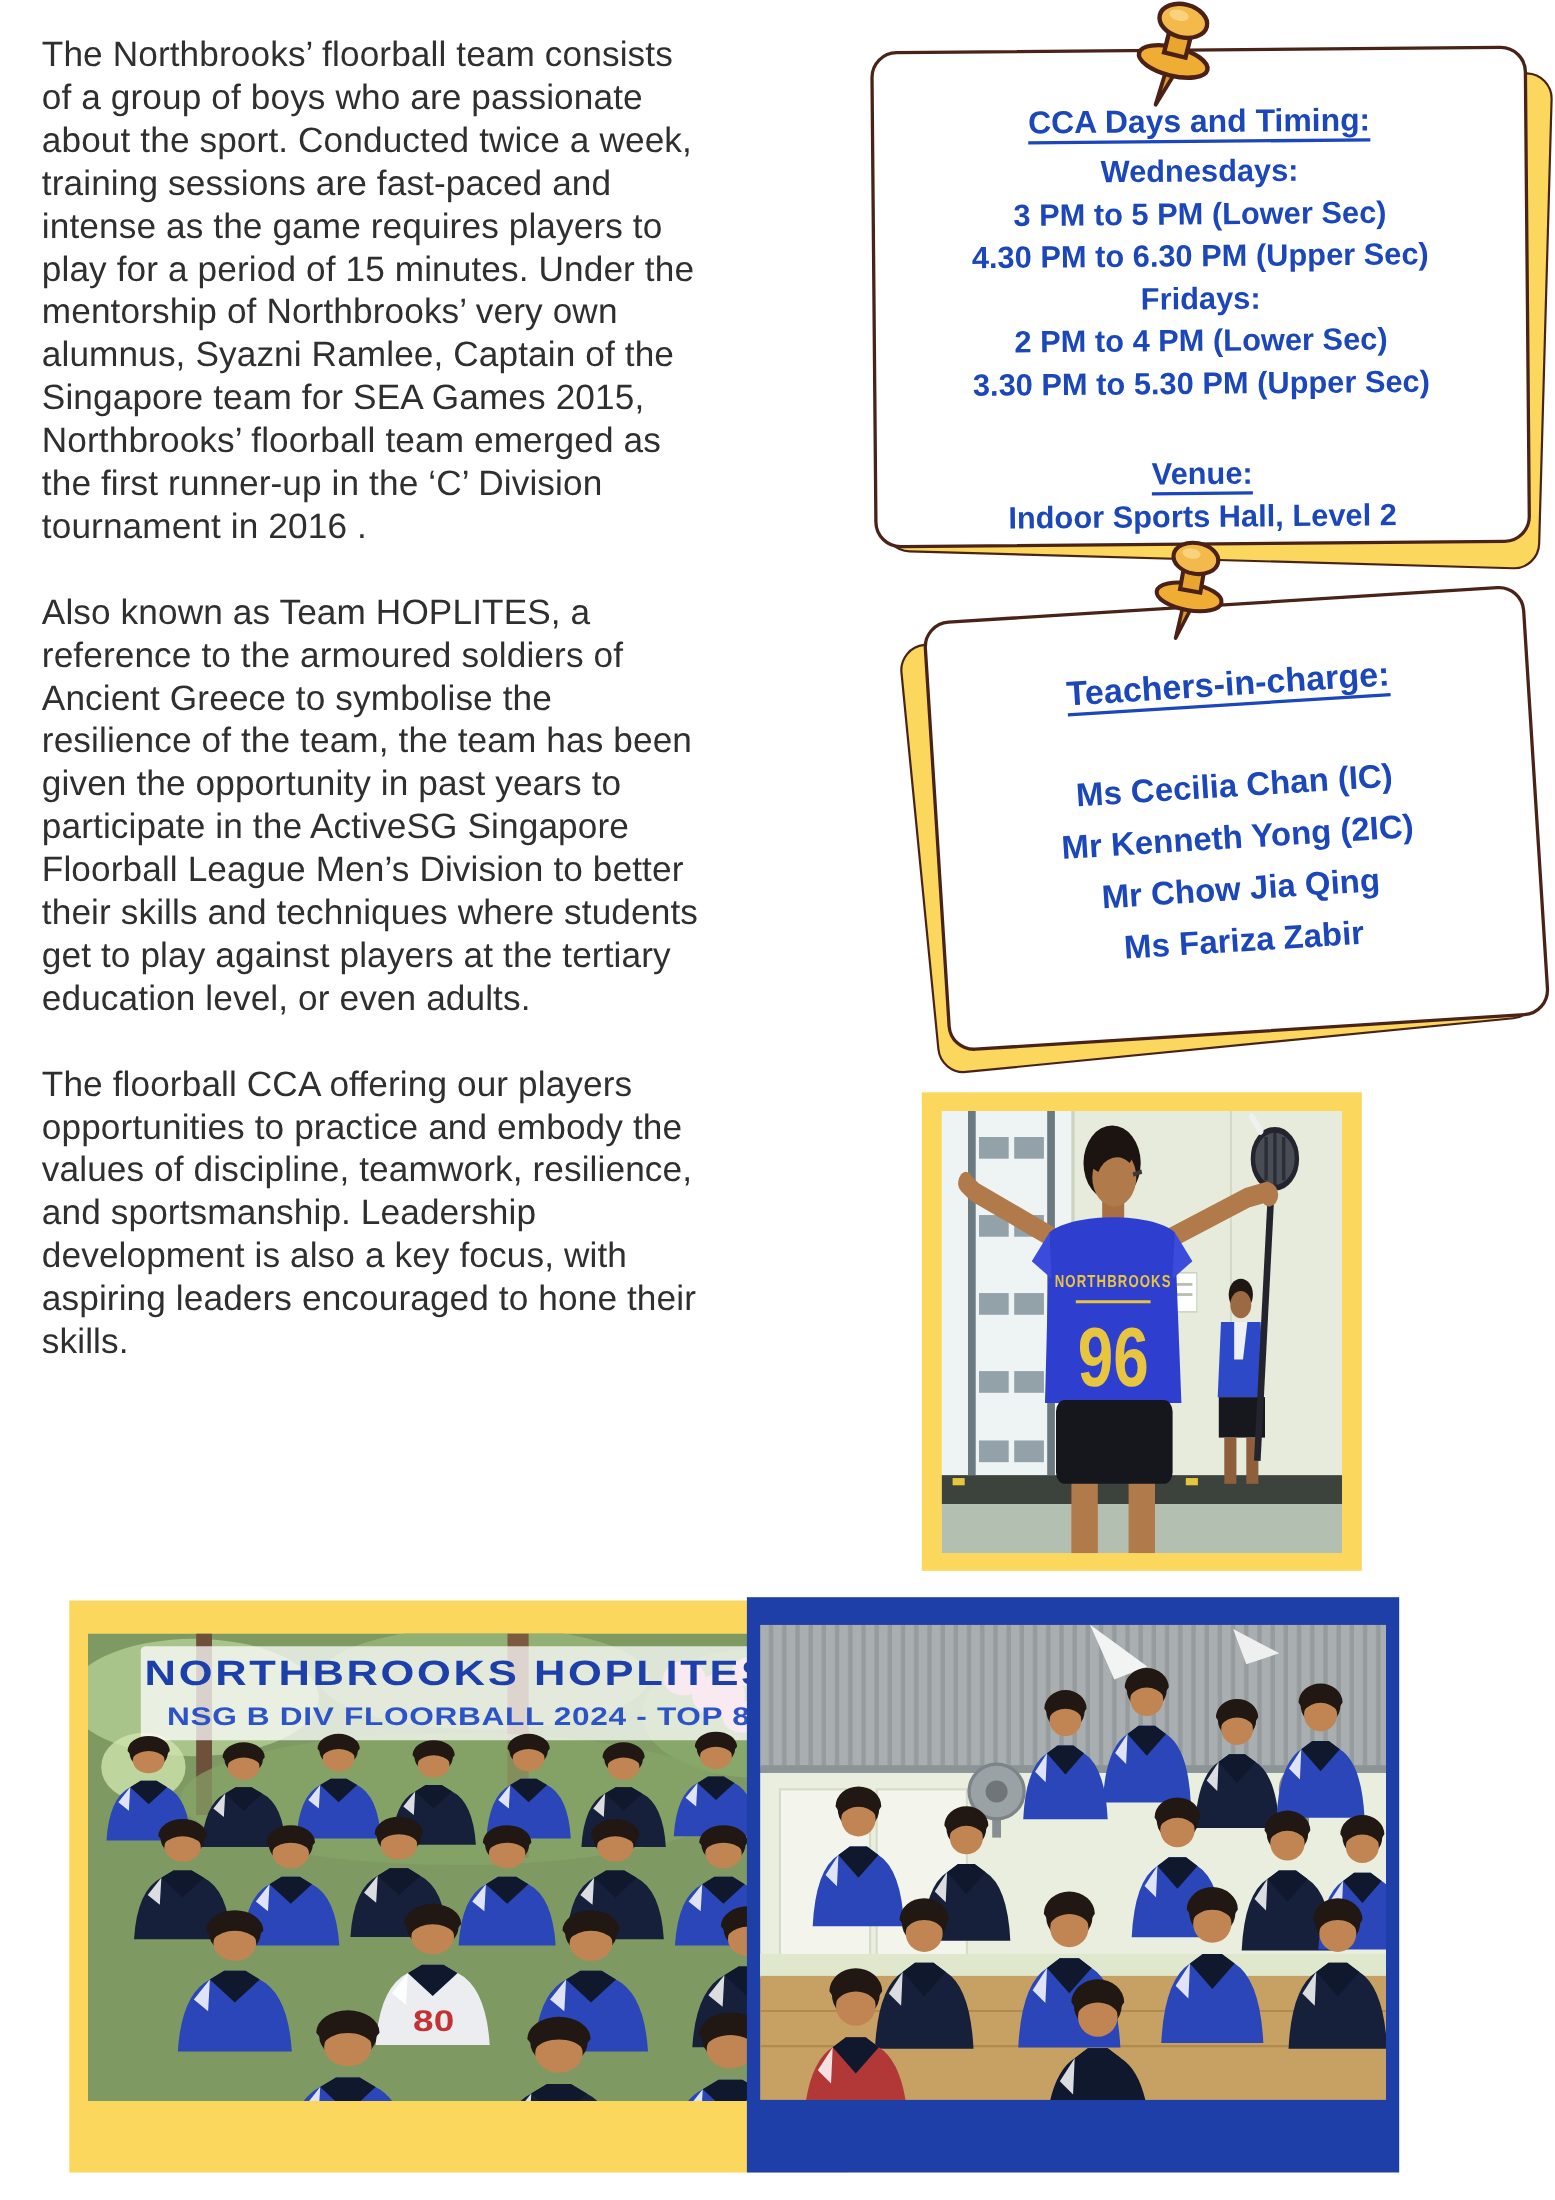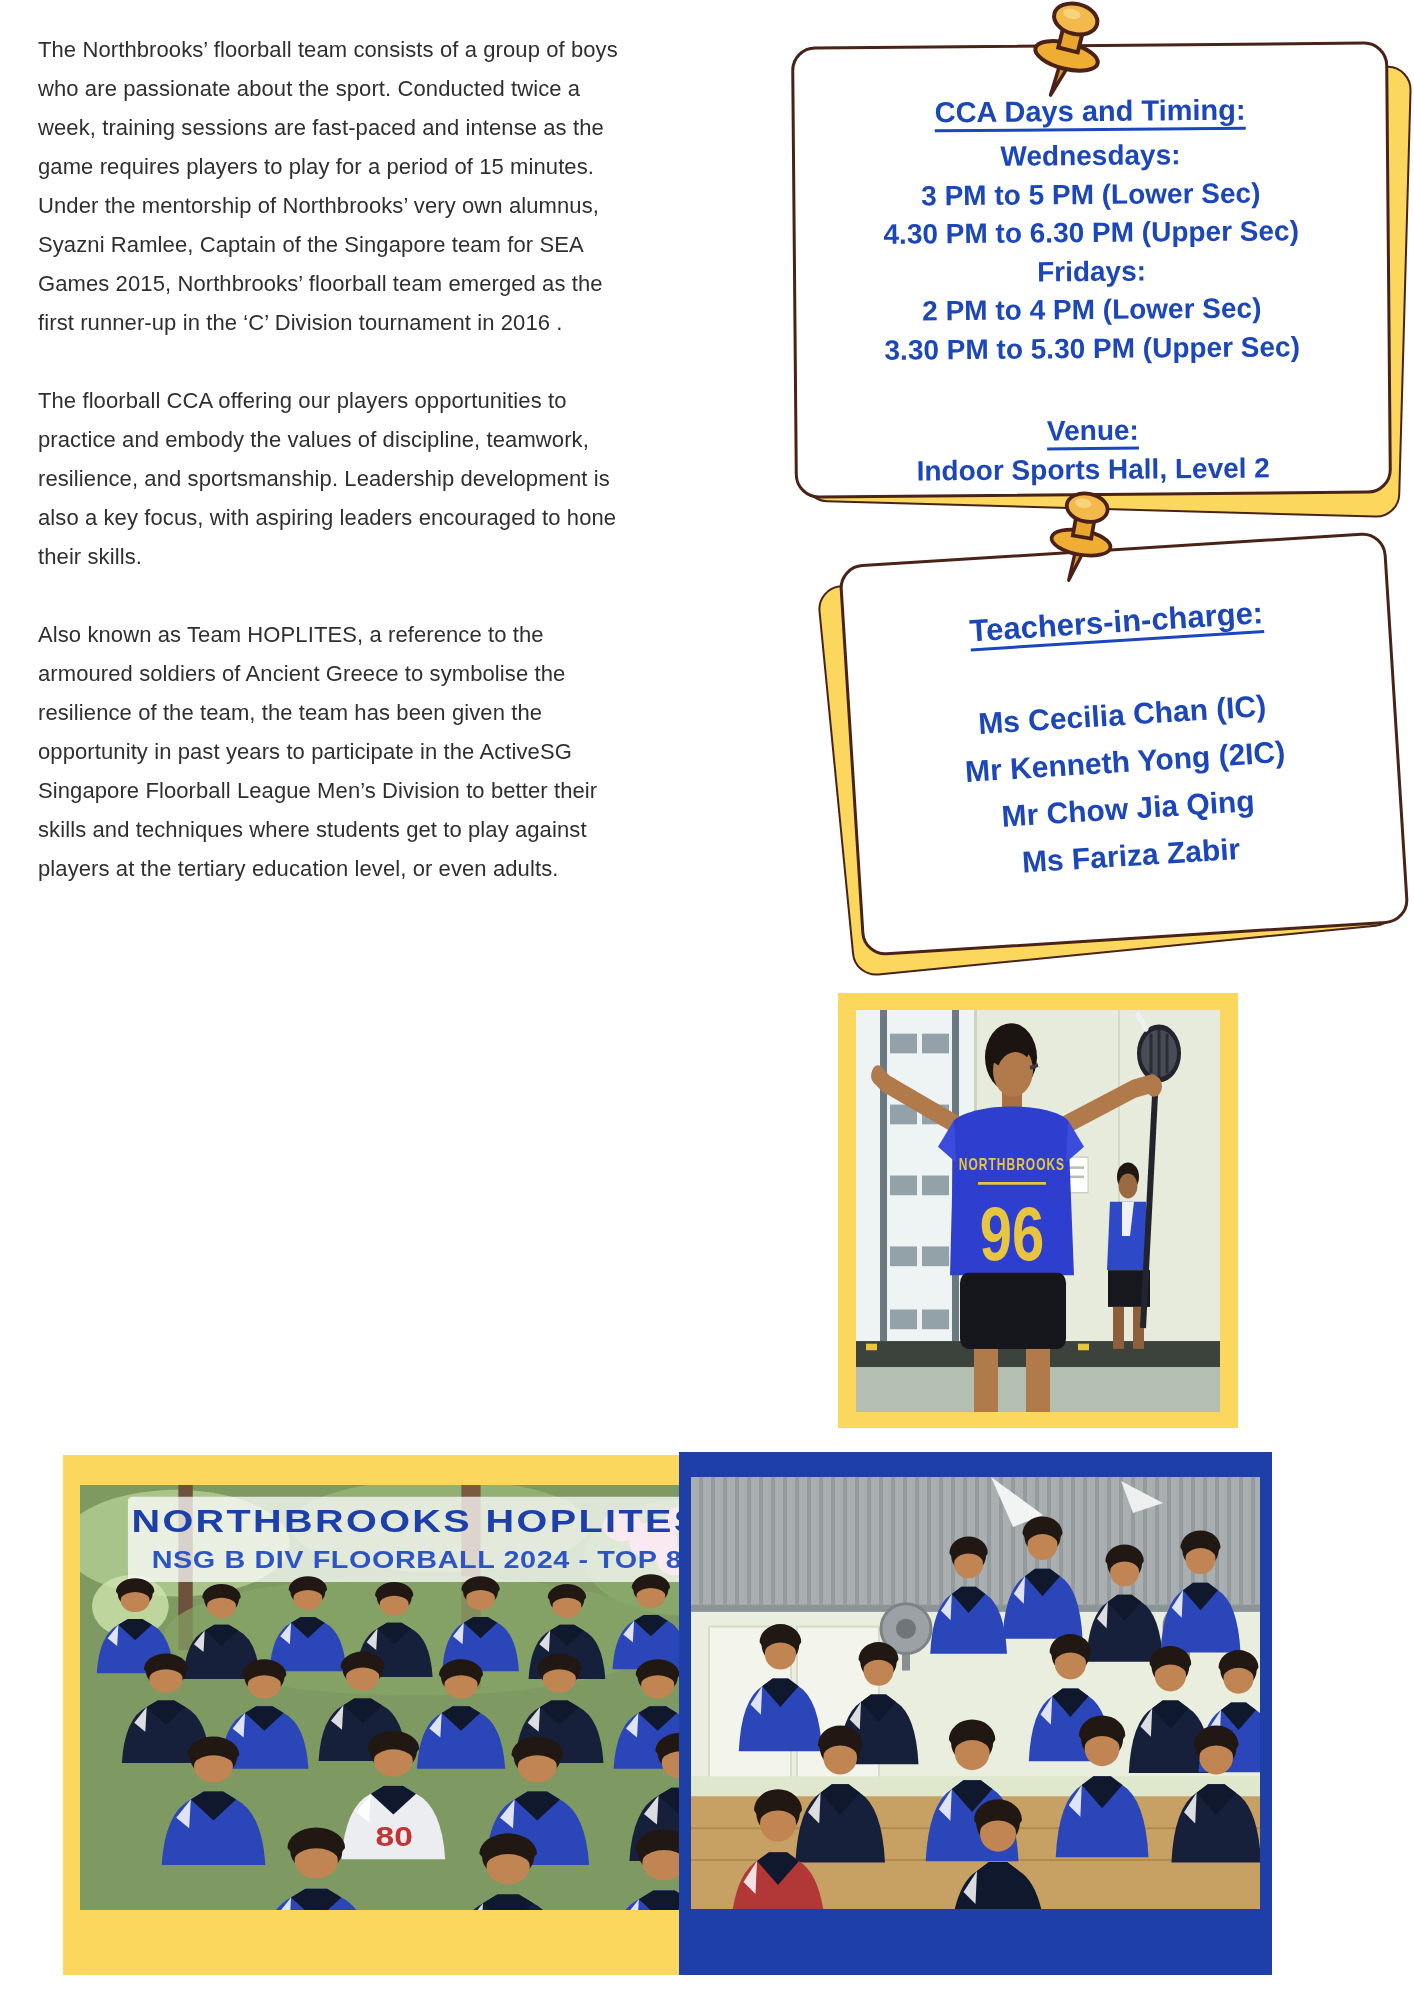--- a/index.html
+++ b/index.html
@@ -4,21 +4,21 @@
 <style>
   html,body { margin:0; padding:0; background:#ffffff; }
   .page {
     position:relative; width:1414px; height:2000px; background:#ffffff;
     overflow:hidden; font-family:"Liberation Sans", sans-serif;
   }
 
   
   .article { position:absolute; left:38px; top:30px; width:606px; }
   .article p {
-    margin:0 0 39px 0; font-size:22px; line-height:39px;
+    margin:0 0 39px 0; font-size:32px; line-height:39px;
     color:#2f2f2f; letter-spacing:0.1px;
   }
 
   
   .card { position:absolute; }
   .card .shadow {
     position:absolute; inset:0; background:#fbd75e;
     border:2px solid #4a2318; border-radius:24px;
   }
   .card .face {
@@ -52,22 +52,22 @@
   .photo2 { left:63px;  top:1455px; width:708px; height:520px; background:#fbd75e; padding:30px 17px 65px 17px; }
   .photo3 { left:679px; top:1452px; width:593px; height:523px; background:#1e3fa8; padding:25px 12px 66px 12px; }
 </style>
 </head>
 <body>
 
 <div class="page">
 
   <div class="article">
     <p>The Northbrooks’ floorball team consists of a group of boys who are passionate about the sport. Conducted twice a week, training sessions are fast-paced and intense as the game requires players to play for a period of 15 minutes. Under the mentorship of Northbrooks’ very own alumnus, Syazni Ramlee, Captain of the Singapore team for SEA Games 2015, Northbrooks’ floorball team emerged as the first runner-up in the ‘C’ Division tournament in 2016 .</p>
+    <p>Also known as Team HOPLITES, a reference to the armoured soldiers of Ancient Greece to symbolise the resilience of the team, the team has been given the opportunity in past years to participate in the ActiveSG Singapore Floorball League Men’s Division to better their skills and techniques where students get to play against players at the tertiary education level, or even adults.</p>
     <p>The floorball CCA offering our players opportunities to practice and embody the values of discipline, teamwork, resilience, and sportsmanship. Leadership development is also a key focus, with aspiring leaders encouraged to hone their skills.</p>
-    <p>Also known as Team HOPLITES, a reference to the armoured soldiers of Ancient Greece to symbolise the resilience of the team, the team has been given the opportunity in past years to participate in the ActiveSG Singapore Floorball League Men’s Division to better their skills and techniques where students get to play against players at the tertiary education level, or even adults.</p>
   </div>
 
   <div class="card card1">
     <div class="shadow"></div>
     <div class="face">
       <div class="title underline">CCA Days and Timing:</div>
       <div class="line">Wednesdays:</div>
       <div class="line">3 PM to 5 PM (Lower Sec)</div>
       <div class="line">4.30 PM to 6.30 PM (Upper Sec)</div>
       <div class="line">Fridays:</div>

